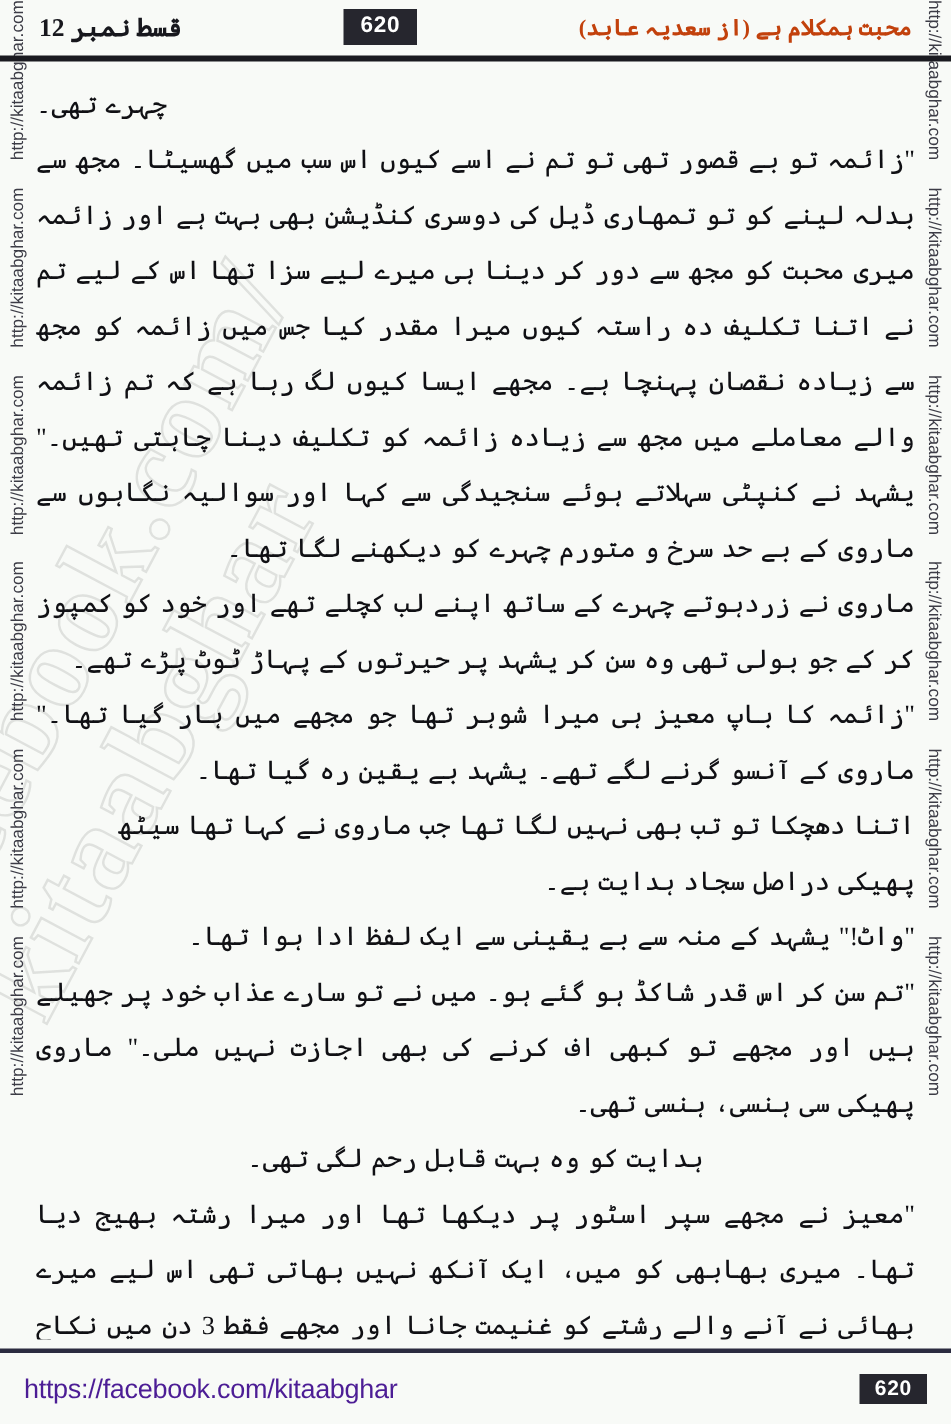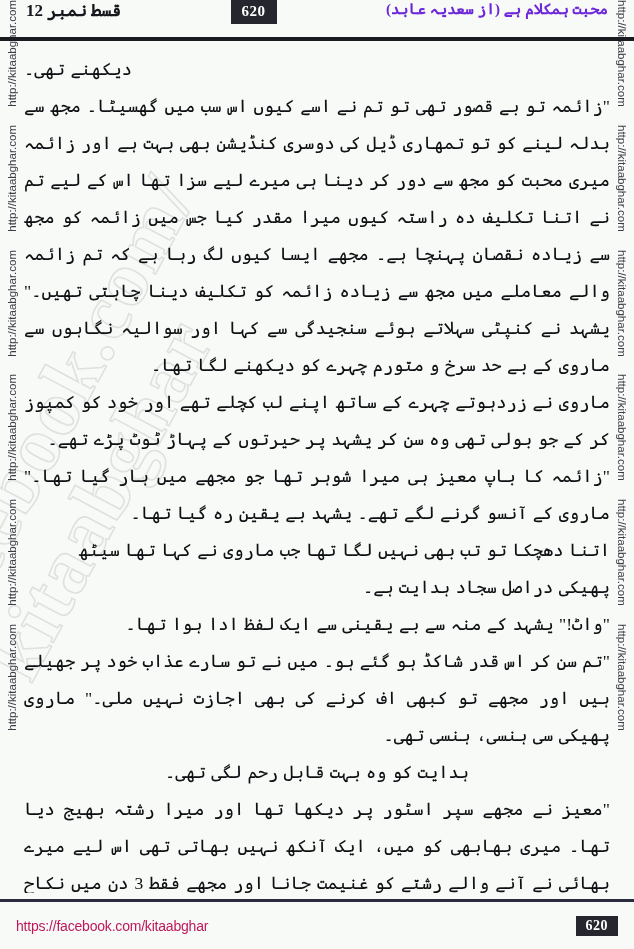--- a/index.html
+++ b/index.html
@@ -81,50 +81,50 @@
     transform: rotate(180deg);
   }
   .wm-side.right .vtext { transform: none; }
 
   
   .header {
     position: relative;
     z-index: 5;
     height: 36px;
     display: flex;
-    align-items: flex-start;
+    align-items: center;
     justify-content: space-between;
     padding: 0 26px 0 26px;
     box-sizing: border-box;
   }
 
   .hdr-episode {
     font-family: "Liberation Serif", serif;
     font-size: 17px;
     font-weight: bold;
     color: #17171d;
     direction: rtl;
     letter-spacing: -0.5px;
     white-space: nowrap;
   }
 
   .hdr-title {
     font-family: "Liberation Serif", serif;
     font-size: 15px;
     font-weight: bold;
-    color: #6d28d9;
+    color: #c2410c;
     direction: rtl;
     letter-spacing: -0.3px;
     white-space: nowrap;
   }
 
   .pagebox {
     background: #26262e;
     color: #ffffff;
-    font-family: Liberation Serif, serif;
+    font-family: Liberation Sans, sans-serif;
     font-size: 15px;
     font-weight: bold;
     padding: 3px 11px 4px 11px;
     letter-spacing: 0.5px;
     line-height: 1.1;
   }
 
   .rule-top {
     position: relative;
     z-index: 5;
@@ -193,22 +193,22 @@
     z-index: 5;
     display: flex;
     align-items: center;
     justify-content: space-between;
     padding: 0 16px;
     box-sizing: border-box;
   }
 
   .foot-link {
     font-family: "Liberation Sans", sans-serif;
-    font-size: 14px;
-    color: #be185d;
+    font-size: 18px;
+    color: #4c1d95;
     letter-spacing: -0.2px;
     white-space: nowrap;
     text-decoration: none;
   }
 
   .footer .pagebox {
     font-size: 14px;
     padding: 2px 10px 3px 10px;
   }
 </style>
@@ -244,21 +244,21 @@
 
   <div class="header">
     <div class="hdr-episode">قسط نمبر 12</div>
     <div class="pagebox">620</div>
     <div class="hdr-title">محبت ہمکلام ہے (از سعدیہ عابد)</div>
   </div>
   <div class="rule-top"></div>
 
   <div class="body-wrap">
     <div class="urdu-body">
-      <p class="first">دیکھنے تھی۔</p>
+      <p class="first">چہرے تھی۔</p>
       <p>"زائمہ تو بے قصور تھی تو تم نے اسے کیوں اس سب میں گھسیٹا۔ مجھ سے بدلہ لینے کو تو تمھاری ڈیل کی دوسری کنڈیشن بھی بہت ہے اور زائمہ میری محبت کو مجھ سے دور کر دینا ہی میرے لیے سزا تھا اس کے لیے تم نے اتنا تکلیف دہ راستہ کیوں میرا مقدر کیا جس میں زائمہ کو مجھ سے زیادہ نقصان پہنچا ہے۔ مجھے ایسا کیوں لگ رہا ہے کہ تم زائمہ والے معاملے میں مجھ سے زیادہ زائمہ کو تکلیف دینا چاہتی تھیں۔" یشہد نے کنپٹی سہلاتے ہوئے سنجیدگی سے کہا اور سوالیہ نگاہوں سے ماروی کے بے حد سرخ و متورم چہرے کو دیکھنے لگا تھا۔</p>
       <p>ماروی نے زردہوتے چہرے کے ساتھ اپنے لب کچلے تھے اور خود کو کمپوز کر کے جو بولی تھی وہ سن کر یشہد پر حیرتوں کے پہاڑ ٹوٹ پڑے تھے۔</p>
       <p>"زائمہ کا باپ معیز ہی میرا شوہر تھا جو مجھے میں ہار گیا تھا۔" ماروی کے آنسو گرنے لگے تھے۔ یشہد بے یقین رہ گیا تھا۔</p>
       <p class="right-only">اتنا دھچکا تو تب بھی نہیں لگا تھا جب ماروی نے کہا تھا سیٹھ پھیکی دراصل سجاد ہدایت ہے۔</p>
       <p class="right-only">"واٹ!" یشہد کے منہ سے بے یقینی سے ایک لفظ ادا ہوا تھا۔</p>
       <p>"تم سن کر اس قدر شاکڈ ہو گئے ہو۔ میں نے تو سارے عذاب خود پر جھیلے ہیں اور مجھے تو کبھی اف کرنے کی بھی اجازت نہیں ملی۔" ماروی پھیکی سی ہنسی، ہنسی تھی۔</p>
       <p class="center-ish">ہدایت کو وہ بہت قابل رحم لگی تھی۔</p>
       <p>"معیز نے مجھے سپر اسٹور پر دیکھا تھا اور میرا رشتہ بھیج دیا تھا۔ میری بھابھی کو میں، ایک آنکھ نہیں بھاتی تھی اس لیے میرے بھائی نے آنے والے رشتے کو غنیمت جانا اور مجھے فقط 3 دن میں نکاح پڑھا کے معیز کے ساتھ رخصت کر دیا۔ معیز شادی کے ایک مہینے تک بہت اچھا شوہر ثابت ہوا پھر دھیرے دھیرے مجھ پر کھلنے لگا کہ معیز پر کڑوروں کا قرضہ ہے اور اس کا بزنس خسارے میں جا رہا ہے۔ جس بنگلہ میں رہتا ہے وہ بھی گروی رکھا ہوا ہے۔ میں تو بہت غریب گھر کی لڑکی تھی جہیز کے نام پر تو میں کچھ</p>
     </div>
   </div>

